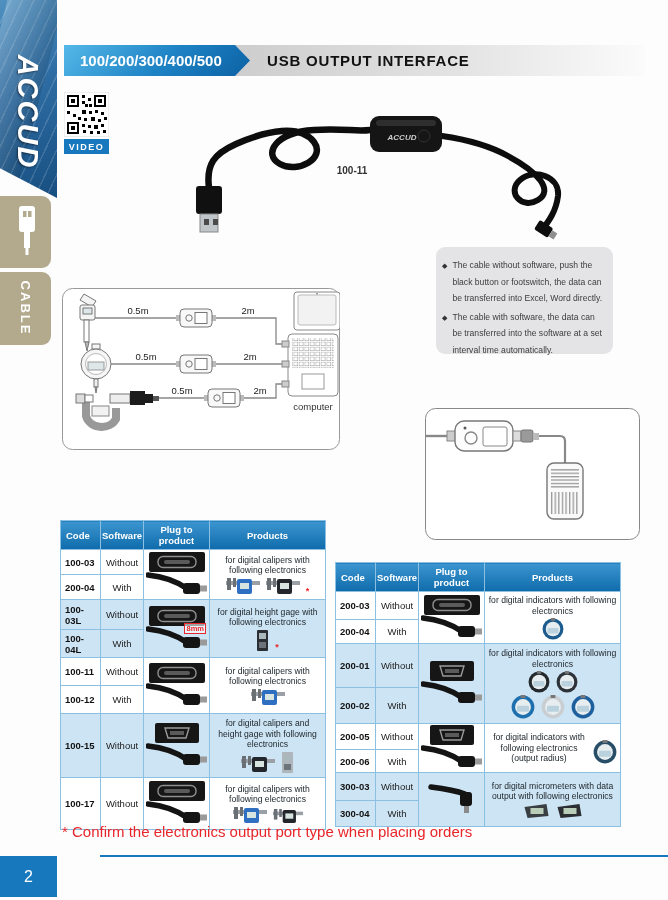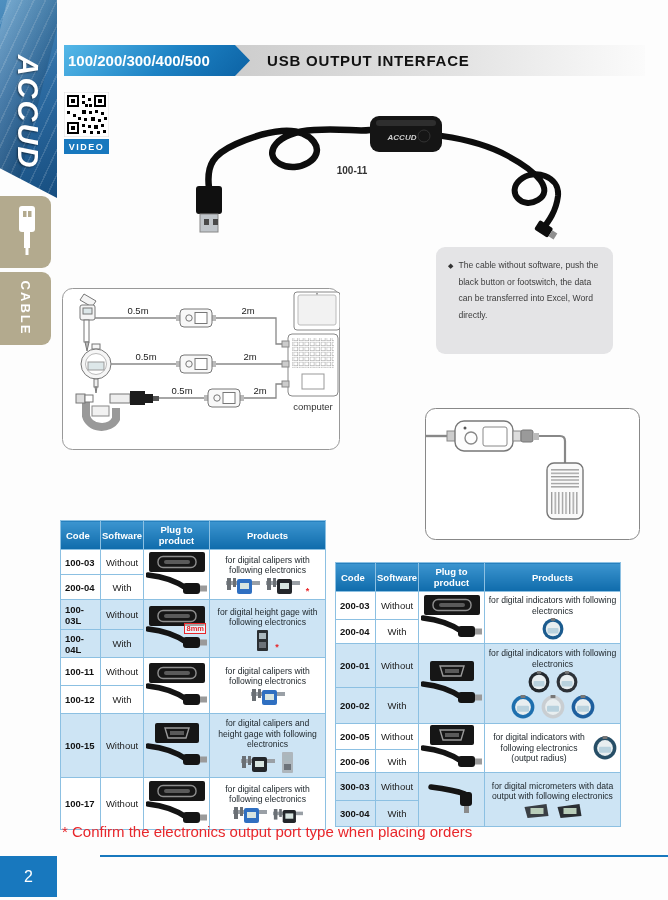--- a/index.html
+++ b/index.html
@@ -28,30 +28,30 @@
 
   
   .banner-gray{left:232px;top:45px;width:413px;height:31px;
     background:linear-gradient(90deg,#cdcdcd 0%,#e3e3e3 55%,#fbfbfb 100%);
     display:flex;align-items:center;}
   .banner-gray span{padding-left:35px;font-weight:bold;font-size:15px;color:#111;letter-spacing:.8px;}
   .banner-blue{left:64px;top:45px;width:186px;height:31px;
     background:linear-gradient(135deg,#55b8e8 0%,#1d82c4 55%,#0c62a4 100%);
     clip-path:polygon(0 0,calc(100% - 15px) 0,100% 50%,calc(100% - 15px) 100%,0 100%);
     display:flex;align-items:center;}
-  .banner-blue span{padding-left:4px;font-weight:bold;font-size:15px;color:#fff;}
+  .banner-blue span{padding-left:16px;font-weight:bold;font-size:15px;color:#fff;}
 
   
   .qr{left:64px;top:92px;}
   .video-badge{left:64px;top:139px;width:45px;height:15px;background:#1878be;color:#fff;
     font-size:9px;font-weight:bold;letter-spacing:1.5px;display:flex;align-items:center;justify-content:center;}
 
   
   .notes{left:436px;top:247px;width:177px;height:107px;background:#e4e4e6;border-radius:9px;
-    padding:10px 9px 0 12px;box-sizing:border-box;}
+    padding:10px 9px 0 6px;box-sizing:border-box;}
   .note-row{display:flex;gap:5px;margin-bottom:2px;}
   .note-bullet{font-size:7px;color:#333;line-height:17px;}
   .note-text{font-size:8.6px;color:#3c3c3c;line-height:16.5px;}
 
   
   .fs-caption{left:424px;top:381px;width:216px;text-align:center;font-size:8.8px;color:#333;line-height:12px;}
   .fs-caption b{color:#111;}
   .footnote{left:62px;top:823px;font-size:15px;color:#e8262a;}
   .pagenum{left:0;top:856px;width:57px;height:41px;background:#1878be;color:#fff;font-size:16px;
     display:flex;align-items:center;justify-content:center;}
@@ -69,21 +69,21 @@
   td.prod{font-size:8.6px;color:#21292e;text-align:center;vertical-align:middle;padding:2px 3px;line-height:10.5px;}
   td.alt{background:#cde4f4;}
   tr.h19{height:19px;} tr.h25{height:25px;padding-left:19px;} tr.h28{height:28px;} tr.h30{height:30px;}
   tr.h24{height:24px;} tr.h23{height:23px;} tr.h26{height:26px;} tr.h36{height:36px;}
   tr.h44{height:44px;} tr.h52{height:52px;} tr.h64{height:64px;}
   .plugwrap{display:flex;flex-direction:column;align-items:center;position:relative;}
   .mm8{position:absolute;right:2px;top:17px;color:#e8262a;font-size:7.5px;font-weight:bold;
     border:1px solid #e8262a;padding:0 1px;background:rgba(255,255,255,.6);}
   .icons{display:flex;justify-content:center;align-items:flex-end;gap:6px;margin-top:2px;}
   .ast{color:#e8262a;font-weight:bold;font-size:9px;line-height:8px;}
-  .prod-flex{display:flex;align-items:center;gap:3px;}
+  .prod-flex{display:flex;align-items:flex-end;gap:3px;}
   .prod-flex .ptxt{flex:1;}
 </style>
 </head>
 <body>
 
 <svg width="0" height="0" style="position:absolute" aria-hidden="true">
   <defs>
     <pattern id="kp" width="5.5" height="5" patternUnits="userSpaceOnUse">
       <rect width="4.4" height="3.8" fill="#fff" stroke="#999" stroke-width="0.6"></rect>
     </pattern>
@@ -225,20 +225,24 @@
       </g>
     </g>
     <text x="234" y="94" font-size="10" font-weight="bold" fill="#333" text-anchor="middle">100-11</text>
   </svg>
 
   <div class="abs notes">
     <div class="note-row">
       <span class="note-bullet">◆</span>
       <span class="note-text">The cable without software, push the black button or footswitch, the data can be transferred into Excel, Word directly.</span>
     </div>
+    <div class="note-row">
+      <span class="note-bullet">◆</span>
+      <span class="note-text">The cable with software, the data can be transferred into the software at a set interval time automatically.</span>
+    </div>
   </div>
 
   <svg class="abs" style="left:62px;top:288px" width="278" height="162" viewBox="0 0 278 162">
     <rect x="0.5" y="0.5" width="277" height="161" rx="10" fill="#fff" stroke="#999"></rect>
     <g stroke="#777" fill="#f4f4f4">
       <path d="M22,6 l12,7 -4,6 -12,-7 z"></path>
       <rect x="18" y="17" width="15" height="15" rx="2"></rect>
       <rect x="21" y="20" width="9" height="6" fill="#dde7e9"></rect>
       <rect x="22" y="32" width="5" height="22" fill="#fff"></rect>
       <path d="M23,54 l2,9 2,-9 z" fill="#bbb"></path>

